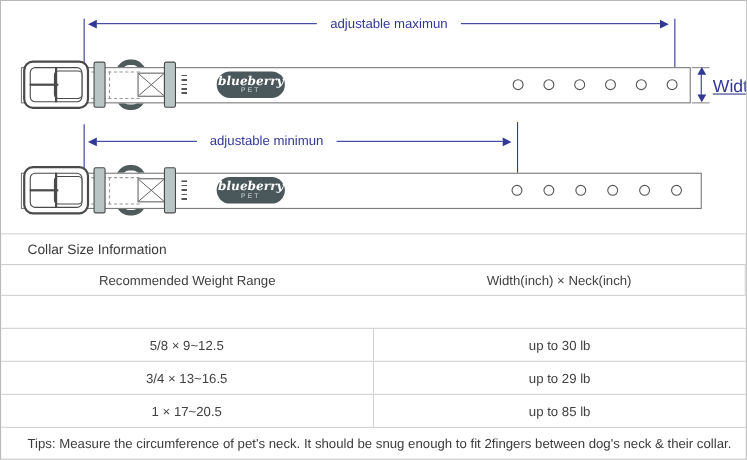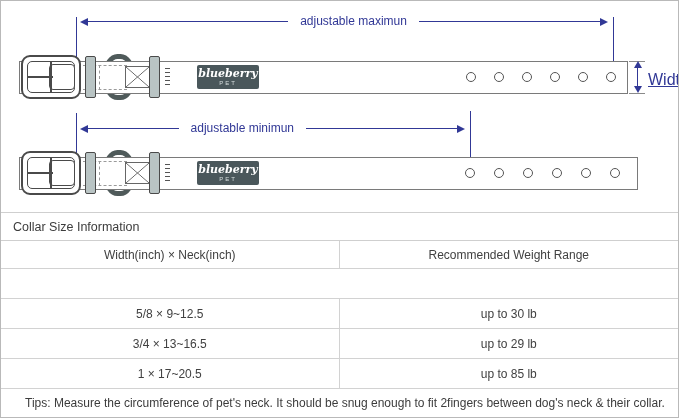--- a/index.html
+++ b/index.html
@@ -31,21 +31,21 @@
     position: absolute; left: 106px; top: 13px; width: 25px; height: 22px; z-index: 2;
     border: 1px solid #666; background-color: #fff;
     background-image:
       linear-gradient(to top right, transparent calc(50% - 0.7px), #666 50%, transparent calc(50% + 0.7px)),
       linear-gradient(to bottom right, transparent calc(50% - 0.7px), #666 50%, transparent calc(50% + 0.7px));
   }
   .tag { position: absolute; left: 146px; top: 15px; width: 5px; height: 19px; z-index: 2;
     background: repeating-linear-gradient(180deg, #555 0 1.5px, transparent 1.5px 4px); }
   .logo {
     position: absolute; left: 178px; top: 12px; width: 62px; height: 24px; z-index: 2;
-    background: #4a575b; border-radius: 2px; color: #fff;
+    background: #4a575b; border-radius: 12px; color: #fff;
     display: flex; flex-direction: column; align-items: center; justify-content: center;
   }
   .logo .brand { font-family: "DejaVu Serif", serif; font-style: italic; font-weight: bold; font-size: 11px; line-height: 12px; }
   .logo .sub { font-size: 6px; letter-spacing: 2px; line-height: 6px; color: #d7dede; }
   .hole { position: absolute; top: 19px; width: 10px; height: 10px; border: 1px solid #555; border-radius: 50%; background: #fff; z-index: 2; }
 
   .buckle { position: absolute; left: 2px; top: 2px; width: 60px; height: 44px; background: #fff;
     border: 2px solid #4a4a4a; border-radius: 9px; z-index: 3; }
   .b-in { position: absolute; inset: 4px; border: 1.5px solid #4a4a4a; border-radius: 5px; }
   .b-win { position: absolute; left: 26px; top: 7px; width: 26px; height: 26px; border: 1.5px solid #4a4a4a; border-radius: 4px; background: #fff; }
@@ -56,21 +56,21 @@
   .varr-line { position: absolute; left: 636px; top: 63px; width: 0; height: 26px; border-left: 1.5px solid #313896; }
   .varr-u { position: absolute; left: 633px; top: 60px; width: 0; height: 0;
     border-left: 4px solid transparent; border-right: 4px solid transparent; border-bottom: 7px solid #313896; }
   .varr-d { position: absolute; left: 633px; top: 85px; width: 0; height: 0;
     border-left: 4px solid transparent; border-right: 4px solid transparent; border-top: 7px solid #313896; }
   .wlabel { position: absolute; left: 647px; top: 70px; font-size: 16px; color: #313896; text-decoration: underline; }
 
   
   .size-table { border-top: 1px solid #cfcfcf; font-size: 12px; color: #414141; }
   .t-title { height: 28px; border-bottom: 1px solid #cfcfcf; display: flex; align-items: center;
-    padding-left: 12px; font-size: 12.5px; color: #3c3c3c; }
+    padding-left: 24px; font-size: 12.5px; color: #3c3c3c; }
   .t-row { display: grid; grid-template-columns: 1fr 1fr; border-bottom: 1px solid #d2d2d2; }
   .t-row.header { height: 28px; }
   .t-row.data { height: 30px; }
   .t-cell { display: flex; align-items: center; justify-content: center; }
   .t-cell.left { border-right: 1px solid #d2d2d2; }
   .t-tips { height: 28px; display: flex; align-items: center; padding-left: 24px; color: #3c3c3c; }
 </style>
 </head>
 <body>
 
@@ -159,22 +159,22 @@
         <div class="b-prong"></div>
         <div class="b-bar"></div>
       </div>
     </div>
   </div>
 
   <div class="size-table">
     <div class="t-title">Collar Size Information</div>
 
     <div class="t-row header">
+      <div class="t-cell">Recommended Weight Range</div>
       <div class="t-cell left">Width(inch) × Neck(inch)</div>
-      <div class="t-cell">Recommended Weight Range</div>
     </div>
 
     <div class="t-row data">
     </div>
     <div class="t-row data">
       <div class="t-cell left">5/8 × 9~12.5</div>
       <div class="t-cell">up to 30 lb</div>
     </div>
     <div class="t-row data">
       <div class="t-cell left">3/4 × 13~16.5</div>

